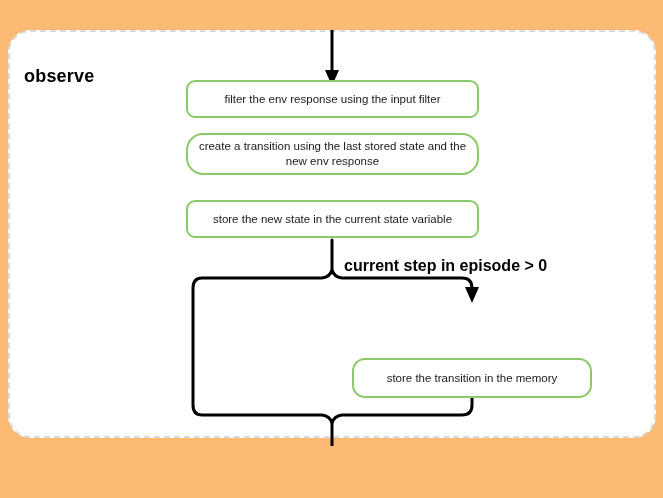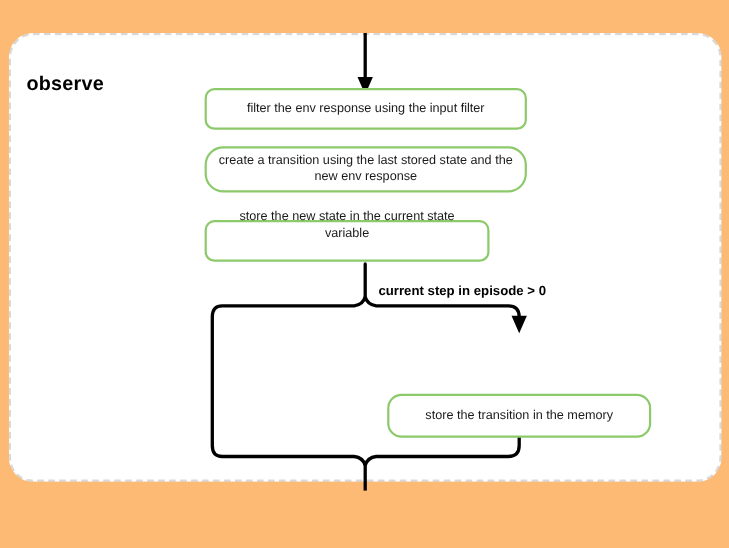--- a/index.html
+++ b/index.html
@@ -57,21 +57,21 @@
     align-items: center;
     justify-content: center;
     text-align: center;
     color: #1a1a1a;
     font-size: 11.5px;
     line-height: 1.3;
     padding: 16px 10px;
   }
   .branch-label {
     position: absolute;
-    font-size: 12px;
+    font-size: 16px;
     font-weight: bold;
     color: #000000;
     white-space: nowrap;
   }
 </style>
 </head>
 <body>
 
 <div id="stage">
 
@@ -106,21 +106,21 @@
   </svg>
 
   <div class="node" style="left:186px; top:80px; width:293px; height:38px;">
     <span>filter the env response using the input filter</span>
   </div>
 
   <div class="node" style="left:186px; top:133px; width:293px; height:42px;border-radius:17px;">
     <span>create a transition using the last stored state and the new env response</span>
   </div>
 
-  <div class="node" style="left:186px; top:200px; width:259px; height:38px;align-items:flex-end;">
+  <div class="node" style="left:186px; top:200px; width:293px; height:38px;">
     <span>store the new state in the current state variable</span>
   </div>
 
 
   <div class="node" style="left:352px; top:358px; width:240px; height:40px;border-radius:13px;">
     <span>store the transition in the memory</span>
   </div>
 
   <div class="branch-label" style="left:344px; top:257px;">current step in episode &gt; 0</div>
 

